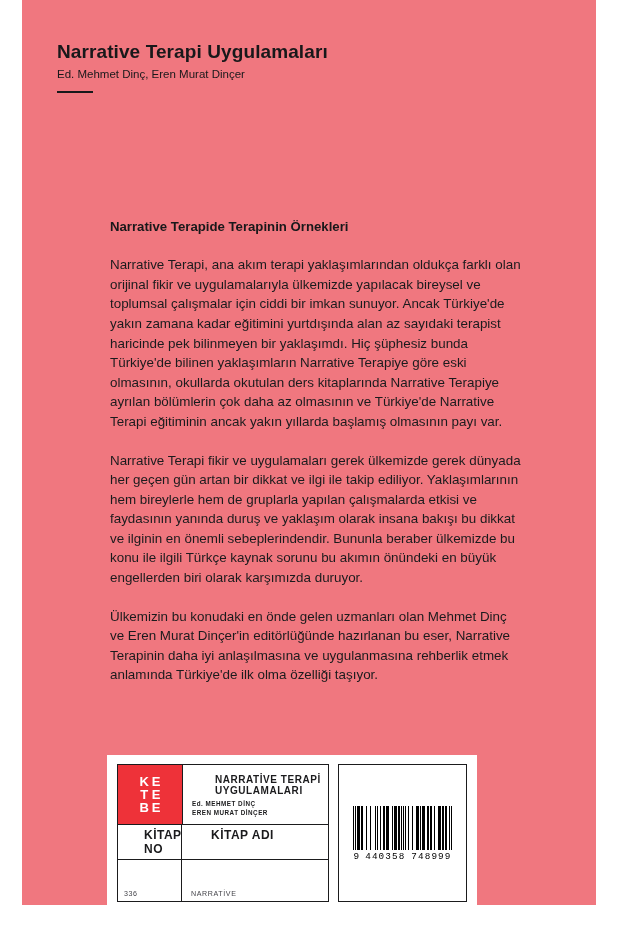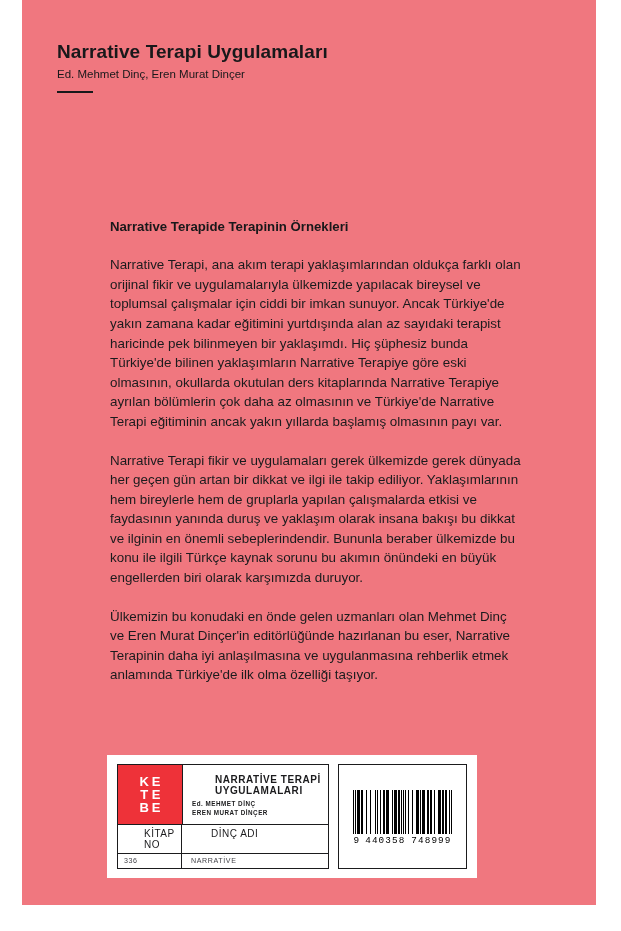--- a/index.html
+++ b/index.html
@@ -164,31 +164,32 @@
     box-sizing: border-box;
     padding: 3px 0 3px 6px;
     border-right: 1.3px solid #1b1b1d;
   }
   .cell-b {
     flex: 1;
     box-sizing: border-box;
     padding: 3px 0 3px 9px;
   }
   .cell-head {
-    font-size: 10px;
-    font-weight: normal;
+    font-size: 12px;
+    font-weight: bold;
     color: #1b1b1d;
     letter-spacing: 0.5px;
     padding-left: 20px;
   }
   .cell-val {
     font-size: 7.1px;
     font-weight: normal;
     color: #44444a;
     letter-spacing: 0.6px;
+    margin-top: 27px;
   }
 
   .barcode-box {
     flex: 1;
     border: 1.3px solid #1b1b1d;
     box-sizing: border-box;
     display: flex;
     flex-direction: column;
     align-items: center;
     justify-content: center;
@@ -261,21 +262,21 @@
               <div class="imprint-ed">EREN MURAT DİNÇER</div>
             </div>
           </div>
         </div>
 
         <div class="imprint-row">
           <div class="cell-a">
             <div class="cell-head">KİTAP NO</div>
           </div>
           <div class="cell-b">
-            <div class="cell-head">DİNÇ ADI</div>
+            <div class="cell-head">KİTAP ADI</div>
           </div>
         </div>
 
         <div class="imprint-row last">
           <div class="cell-a">
             <div class="cell-val">336</div>
           </div>
           <div class="cell-b">
             <div class="cell-val">NARRATİVE</div>
           </div>

